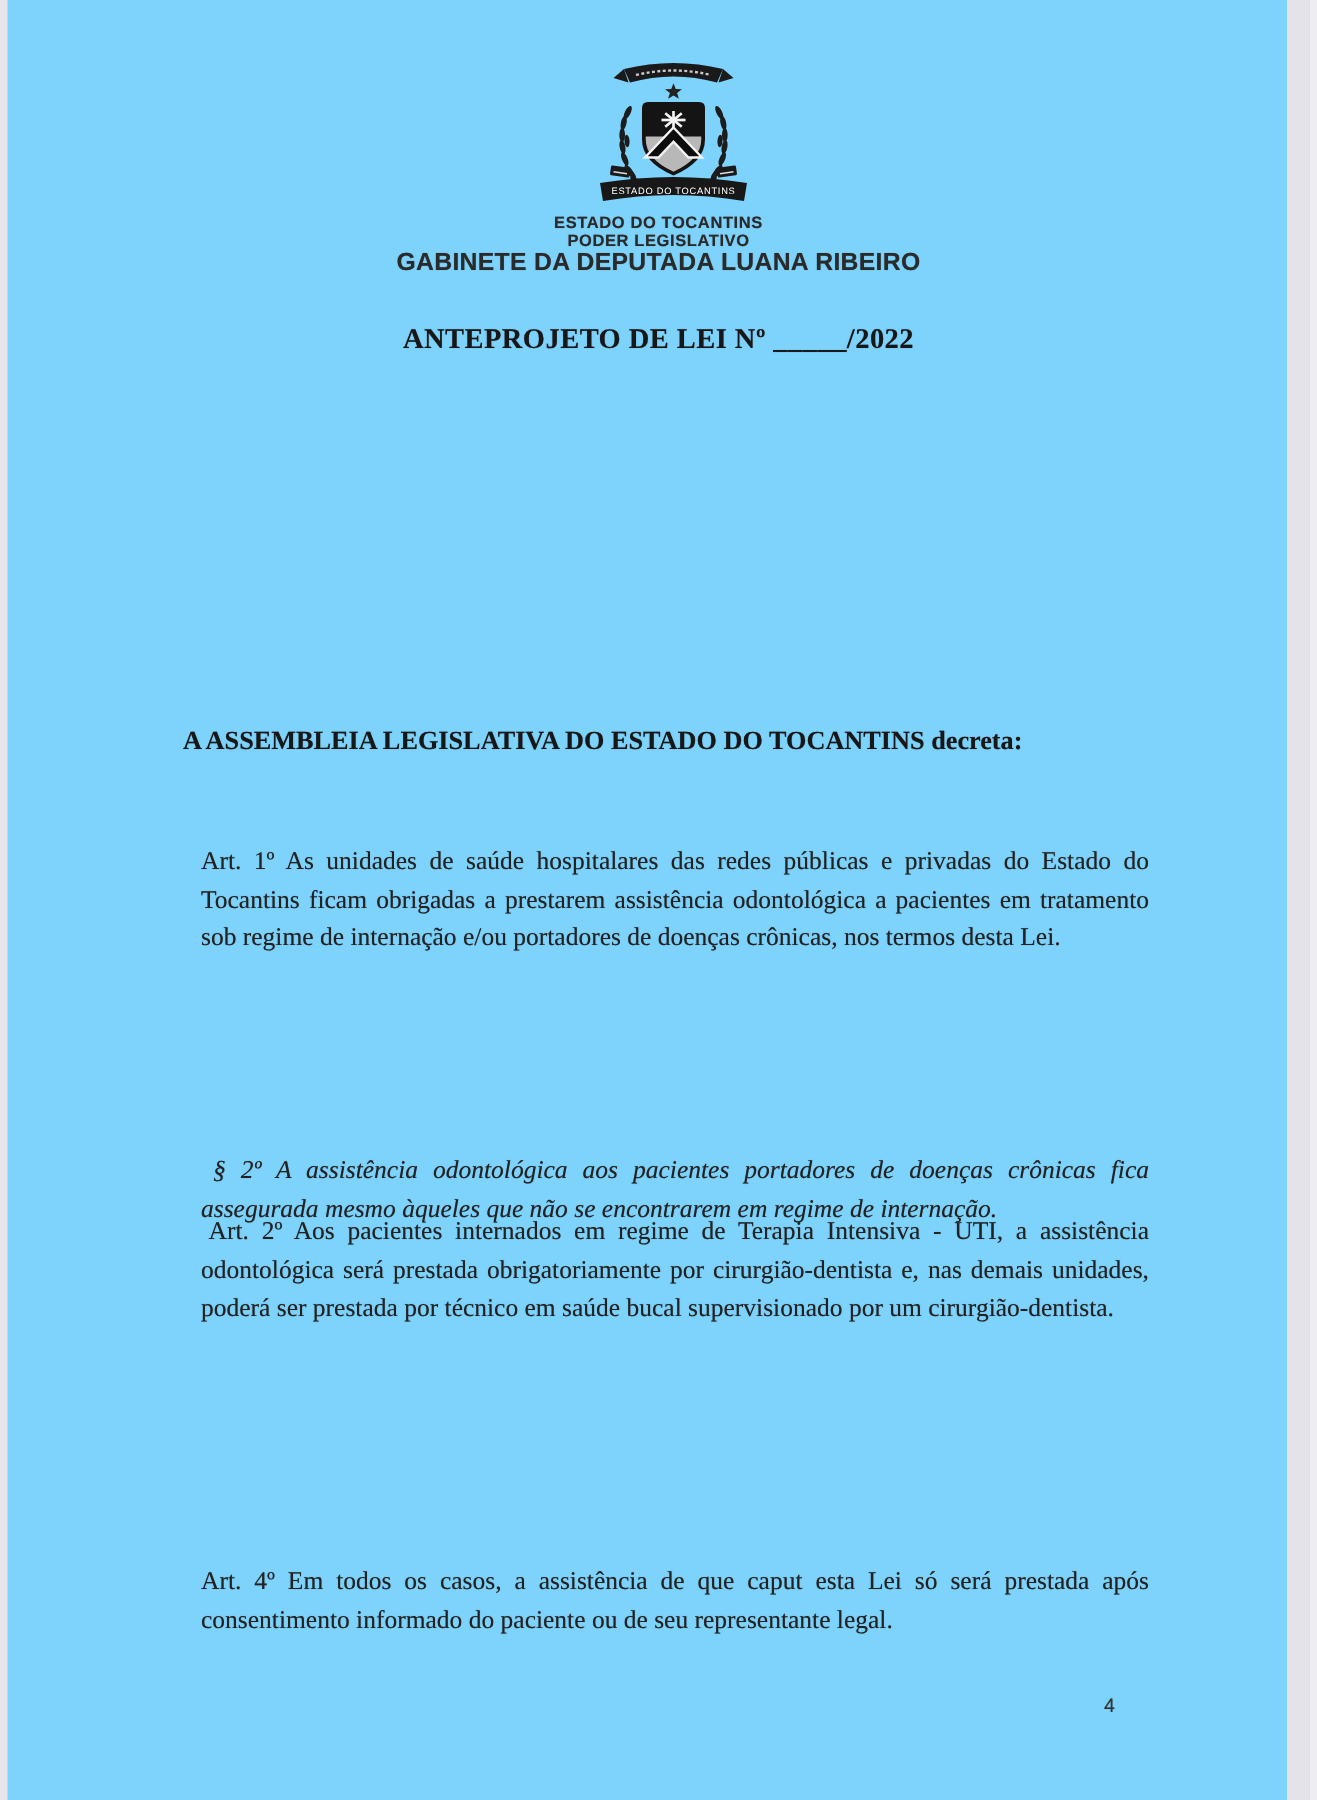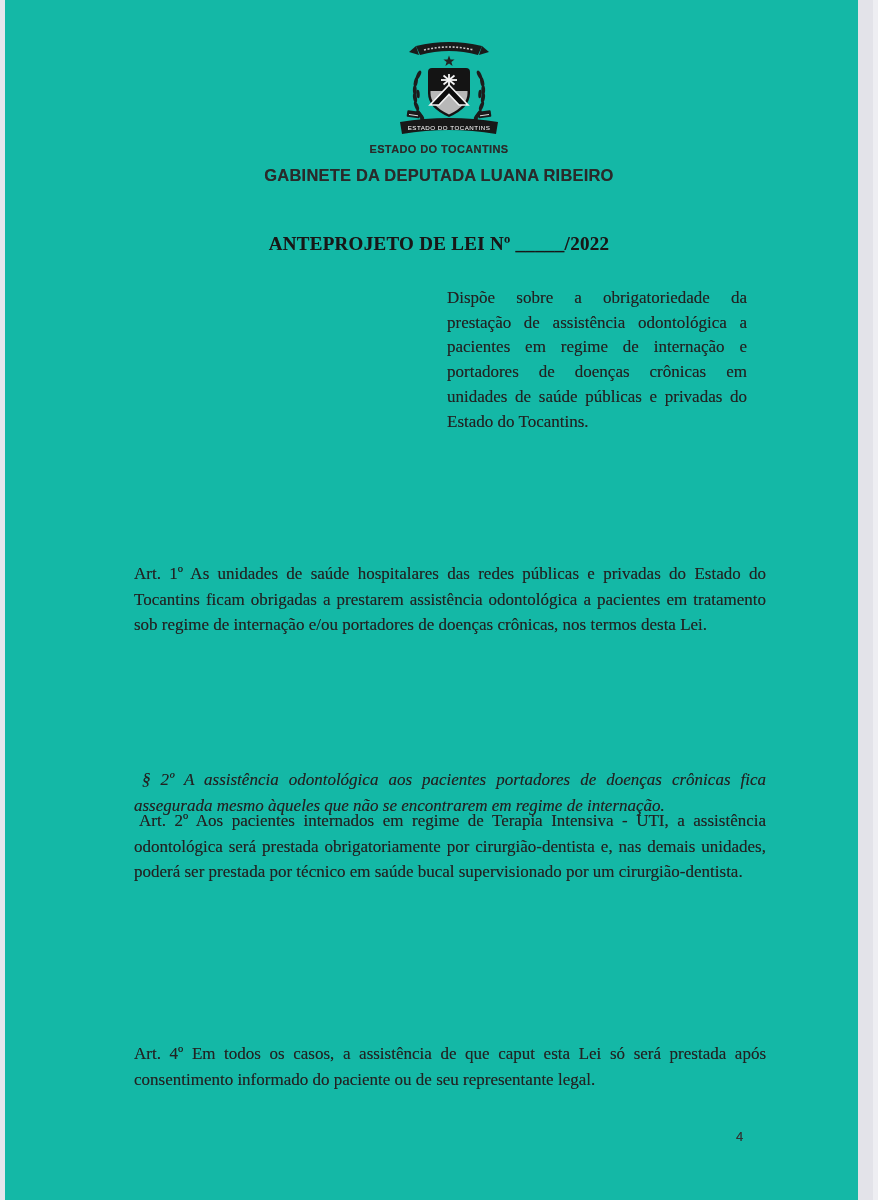--- a/index.html
+++ b/index.html
@@ -1,33 +1,33 @@
 <!DOCTYPE html>
 <html><head>
 <meta charset="utf-8">
 <style>
   html,body{margin:0;padding:0;background:#ffffff;}
   .page{
-    position:relative;width:878px;height:1200px;background:#14b8a6;overflow:hidden;
+    position:relative;width:878px;height:1200px;background:#7dd3fc;overflow:hidden;
     font-family:"Liberation Serif",serif;color:#1e1e1e;
     text-shadow:0 0 0.6px rgba(40,40,40,.5);
   }
   .edge-left{position:absolute;left:0;top:0;width:5px;height:100%;background:#e6e6ec;}
   .edge-right{position:absolute;left:858px;top:0;width:15px;height:100%;background:#e3e3e9;}
   .edge-right2{position:absolute;left:873px;top:0;width:5px;height:100%;background:#eeeef2;}
 
   .emblem{position:absolute;left:394px;top:38px;width:110px;height:100px;}
 
   .hdr{position:absolute;left:0;width:100%;text-align:center;
     font-family:"Liberation Sans",sans-serif;color:#2a2a2a;}
   .hdr1{top:143px;font-size:11px;font-weight:bold;letter-spacing:.4px;}
   .hdr2{top:155px;font-size:11px;font-weight:bold;letter-spacing:.4px;}
   .hdr3{top:166px;font-size:16.5px;font-weight:bold;letter-spacing:.2px;}
 
-  .title{position:absolute;top:233px;left:0;width:100%;text-align:center;
+  .title{position:absolute;top:216px;left:0;width:100%;text-align:center;
     font-weight:bold;font-size:19px;letter-spacing:.3px;color:#171717;}
 
   .ementa{position:absolute;left:447px;top:286px;width:300px;
     font-size:17px;line-height:24.7px;text-align:justify;color:#222;}
 
   .decreta{position:absolute;left:122px;top:483px;width:640px;
     font-weight:bold;font-size:17.5px;color:#171717;}
 
   .art{position:absolute;left:122px;width:632px;
     font-size:17px;line-height:25.5px;text-align:justify;color:#222;margin:12px;}
@@ -105,26 +105,27 @@
       <line x1="86" y1="77.8" x2="95" y2="76.5" stroke="#dcdcdc" stroke-width="1"></line>
     </g>
 
     <g>
       <path d="M6 84 Q55 76 104 84 L102 96 Q55 88 8 96 Z" fill="#181818"></path>
       <text x="55" y="91.5" text-anchor="middle" font-size="6.2" fill="#ffffff" font-family="Liberation Sans, sans-serif" letter-spacing="0.5">ESTADO DO TOCANTINS</text>
     </g>
   </svg>
 
   <div class="hdr hdr1">ESTADO DO TOCANTINS</div>
+  <div class="hdr hdr2">PODER LEGISLATIVO</div>
   <div class="hdr hdr3">GABINETE DA DEPUTADA LUANA RIBEIRO</div>
 
   <div class="title">ANTEPROJETO DE LEI Nº _____/2022</div>
 
-  <div class="ementa">Dispõe sobre a obrigatoriedade da prestação de assistência odontológica a pacientes em regime de internação e portadores de doenças crônicas em unidades de saúde públicas e privadas do Estado do Tocantins.</div>
 
+  <div class="decreta">A ASSEMBLEIA LEGISLATIVA DO ESTADO DO TOCANTINS decreta:</div>
 
   <p class="art a1">Art. 1º As unidades de saúde hospitalares das redes públicas e privadas do Estado do Tocantins ficam obrigadas a prestarem assistência odontológica a pacientes em tratamento sob regime de internação e/ou portadores de doenças crônicas, nos termos desta Lei.</p>
   <p class="art a3">§ 2º A assistência odontológica aos pacientes portadores de doenças crônicas fica assegurada mesmo àqueles que não se encontrarem em regime de internação.</p>
   <p class="art a4">Art. 2º Aos pacientes internados em regime de Terapia Intensiva - UTI, a assistência odontológica será prestada obrigatoriamente por cirurgião-dentista e, nas demais unidades, poderá ser prestada por técnico em saúde bucal supervisionado por um cirurgião-dentista.</p>
   <p class="art a6">Art. 4º Em todos os casos, a assistência de que caput esta Lei só será prestada após consentimento informado do paciente ou de seu representante legal.</p>
 
   <div class="pagenum">4</div>
 </div>
 
 </body></html>

